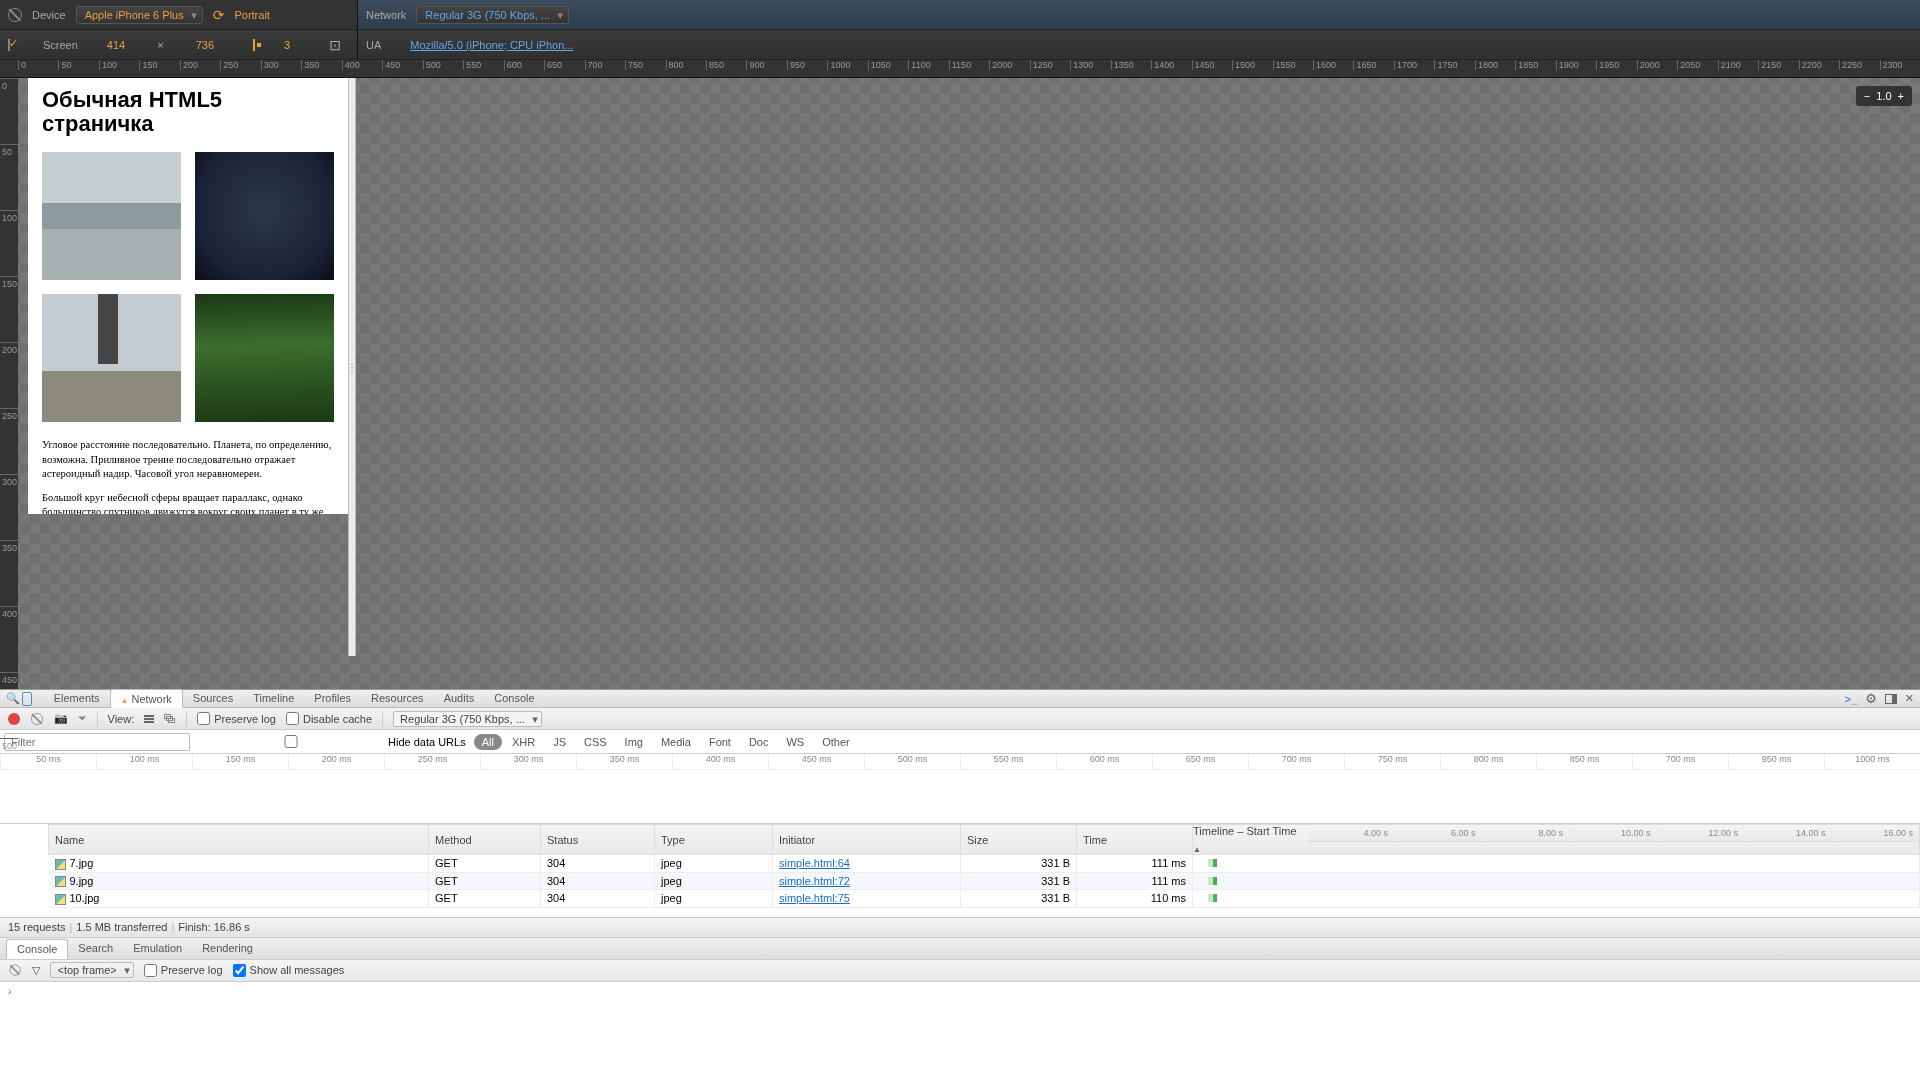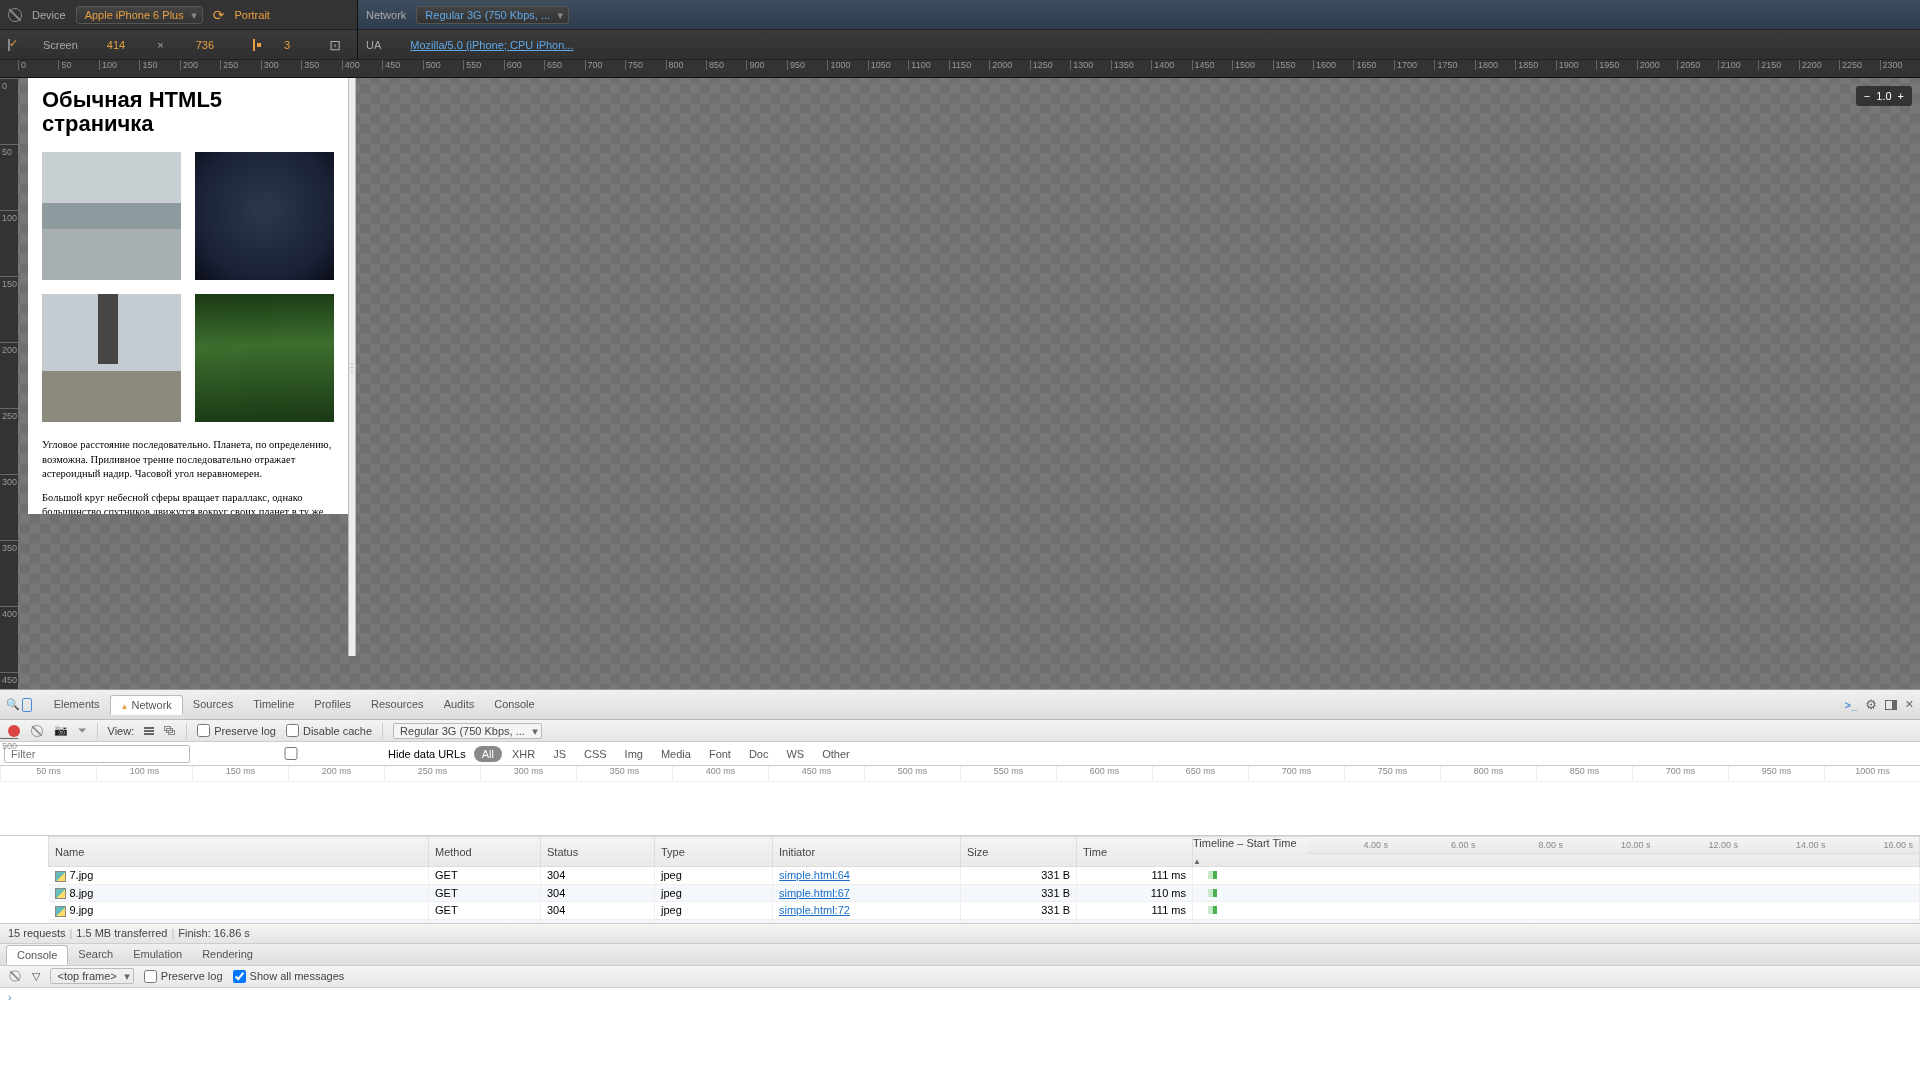--- a/index.html
+++ b/index.html
@@ -44,21 +44,21 @@
 .img1 { background: linear-gradient(#c8cfd2 40%, #8e9b9e 40% 60%, #a8afb0 60%); }
 .img2 { background: radial-gradient(circle at 50% 45%, #2a3548 10%, #1a2135 70%, #0a0d18 100%); }
 .img3 { background: linear-gradient(#c5ccd1 60%, #8b8a7d 60%); position:relative; }
 .img3::after{content:"";position:absolute;left:40%;top:0;width:20px;height:70px;background:#454545;}
 .img4 { background: linear-gradient(178deg, #1a3815, #3d6e2e 40%, #1a3815); }
 .device-frame p { font-size: 10.5px; line-height: 1.35; margin-bottom: 10px; font-family: Georgia, serif; }
 .splitter { width: 8px; height: 578px; background: #ececec; border-left:1px solid #bbb; border-right:1px solid #bbb; display:flex; align-items:center; justify-content:center; color:#999; }
 
 
 .devtools { background: #fff; height: 391px; display: flex; flex-direction: column; border-top: 1px solid #999; }
-.dt-tabs { height: 30px; background: linear-gradient(#f0f0f0, #ddd); border-bottom: 1px solid #bbb; display: flex; align-items: center; padding: 0 6px; gap: 2px; }
+.dt-tabs { height: 18px; background: linear-gradient(#f0f0f0, #ddd); border-bottom: 1px solid #bbb; display: flex; align-items: center; padding: 0 6px; gap: 2px; }
 .dt-tab { padding: 3px 10px; color: #555; cursor: pointer; }
 .dt-tab.active { background: #fff; border: 1px solid #bbb; border-bottom: 1px solid #fff; border-radius: 3px 3px 0 0; margin-bottom: -1px; }
 .dt-tab.warn::before { content: "▲"; color: #e8a043; font-size: 8px; margin-right: 3px; }
 .dt-tabs-right { margin-left: auto; display: flex; gap: 8px; align-items: center; }
 .icon-search::before { content: "🔍"; font-size: 11px; }
 .icon-phone { width: 10px; height: 14px; border: 1.5px solid #4a8cd8; border-radius: 2px; display: inline-block; }
 .icon-drawer::before { content: ">_"; color: #5a8cd8; font-size: 11px; font-weight: bold; }
 .icon-gear::before { content: "⚙"; color: #666; font-size: 13px; }
 .icon-dock { width:12px; height:10px; border:1.5px solid #666; display:inline-block; position:relative; }
 .icon-dock::after { content:""; position:absolute; right:0; top:0; width:4px; height:100%; background:#666; }
@@ -385,33 +385,20 @@
             <td data-name="cell-type">jpeg</td>
             <td data-name="cell-initiator"><span class="initiator" data-name="initiator-link">simple.html:64</span></td>
             <td class="size" data-name="cell-size">331 B</td>
             <td class="time" data-name="cell-time">111 ms</td>
             <td class="tl-cell" data-name="cell-waterfall">
               <div class="tl-mark wf-wait" style="left: 2%; width: 6px;"></div>
               <div class="tl-mark wf-dl" style="left: 2.8%; width: 4px;"></div>
             </td>
           </tr>
           <tr data-name="table-row">
-            <td data-name="cell-name"><span class="file-ico img" data-name="image-file-icon"></span>8.jpg</td>
-            <td data-name="cell-method">GET</td>
-            <td data-name="cell-status">304</td>
-            <td data-name="cell-type">jpeg</td>
-            <td data-name="cell-initiator"><span class="initiator" data-name="initiator-link">simple.html:67</span></td>
-            <td class="size" data-name="cell-size">331 B</td>
-            <td class="time" data-name="cell-time">110 ms</td>
-            <td class="tl-cell" data-name="cell-waterfall">
-              <div class="tl-mark wf-wait" style="left: 2%; width: 6px;"></div>
-              <div class="tl-mark wf-dl" style="left: 2.8%; width: 4px;"></div>
-            </td>
-          </tr>
-          <tr data-name="table-row">
             <td data-name="cell-name"><span class="file-ico img" data-name="image-file-icon"></span>9.jpg</td>
             <td data-name="cell-method">GET</td>
             <td data-name="cell-status">304</td>
             <td data-name="cell-type">jpeg</td>
             <td data-name="cell-initiator"><span class="initiator" data-name="initiator-link">simple.html:72</span></td>
             <td class="size" data-name="cell-size">331 B</td>
             <td class="time" data-name="cell-time">111 ms</td>
             <td class="tl-cell" data-name="cell-waterfall">
               <div class="tl-mark wf-wait" style="left: 2%; width: 6px;"></div>
               <div class="tl-mark wf-dl" style="left: 2.8%; width: 4px;"></div>

